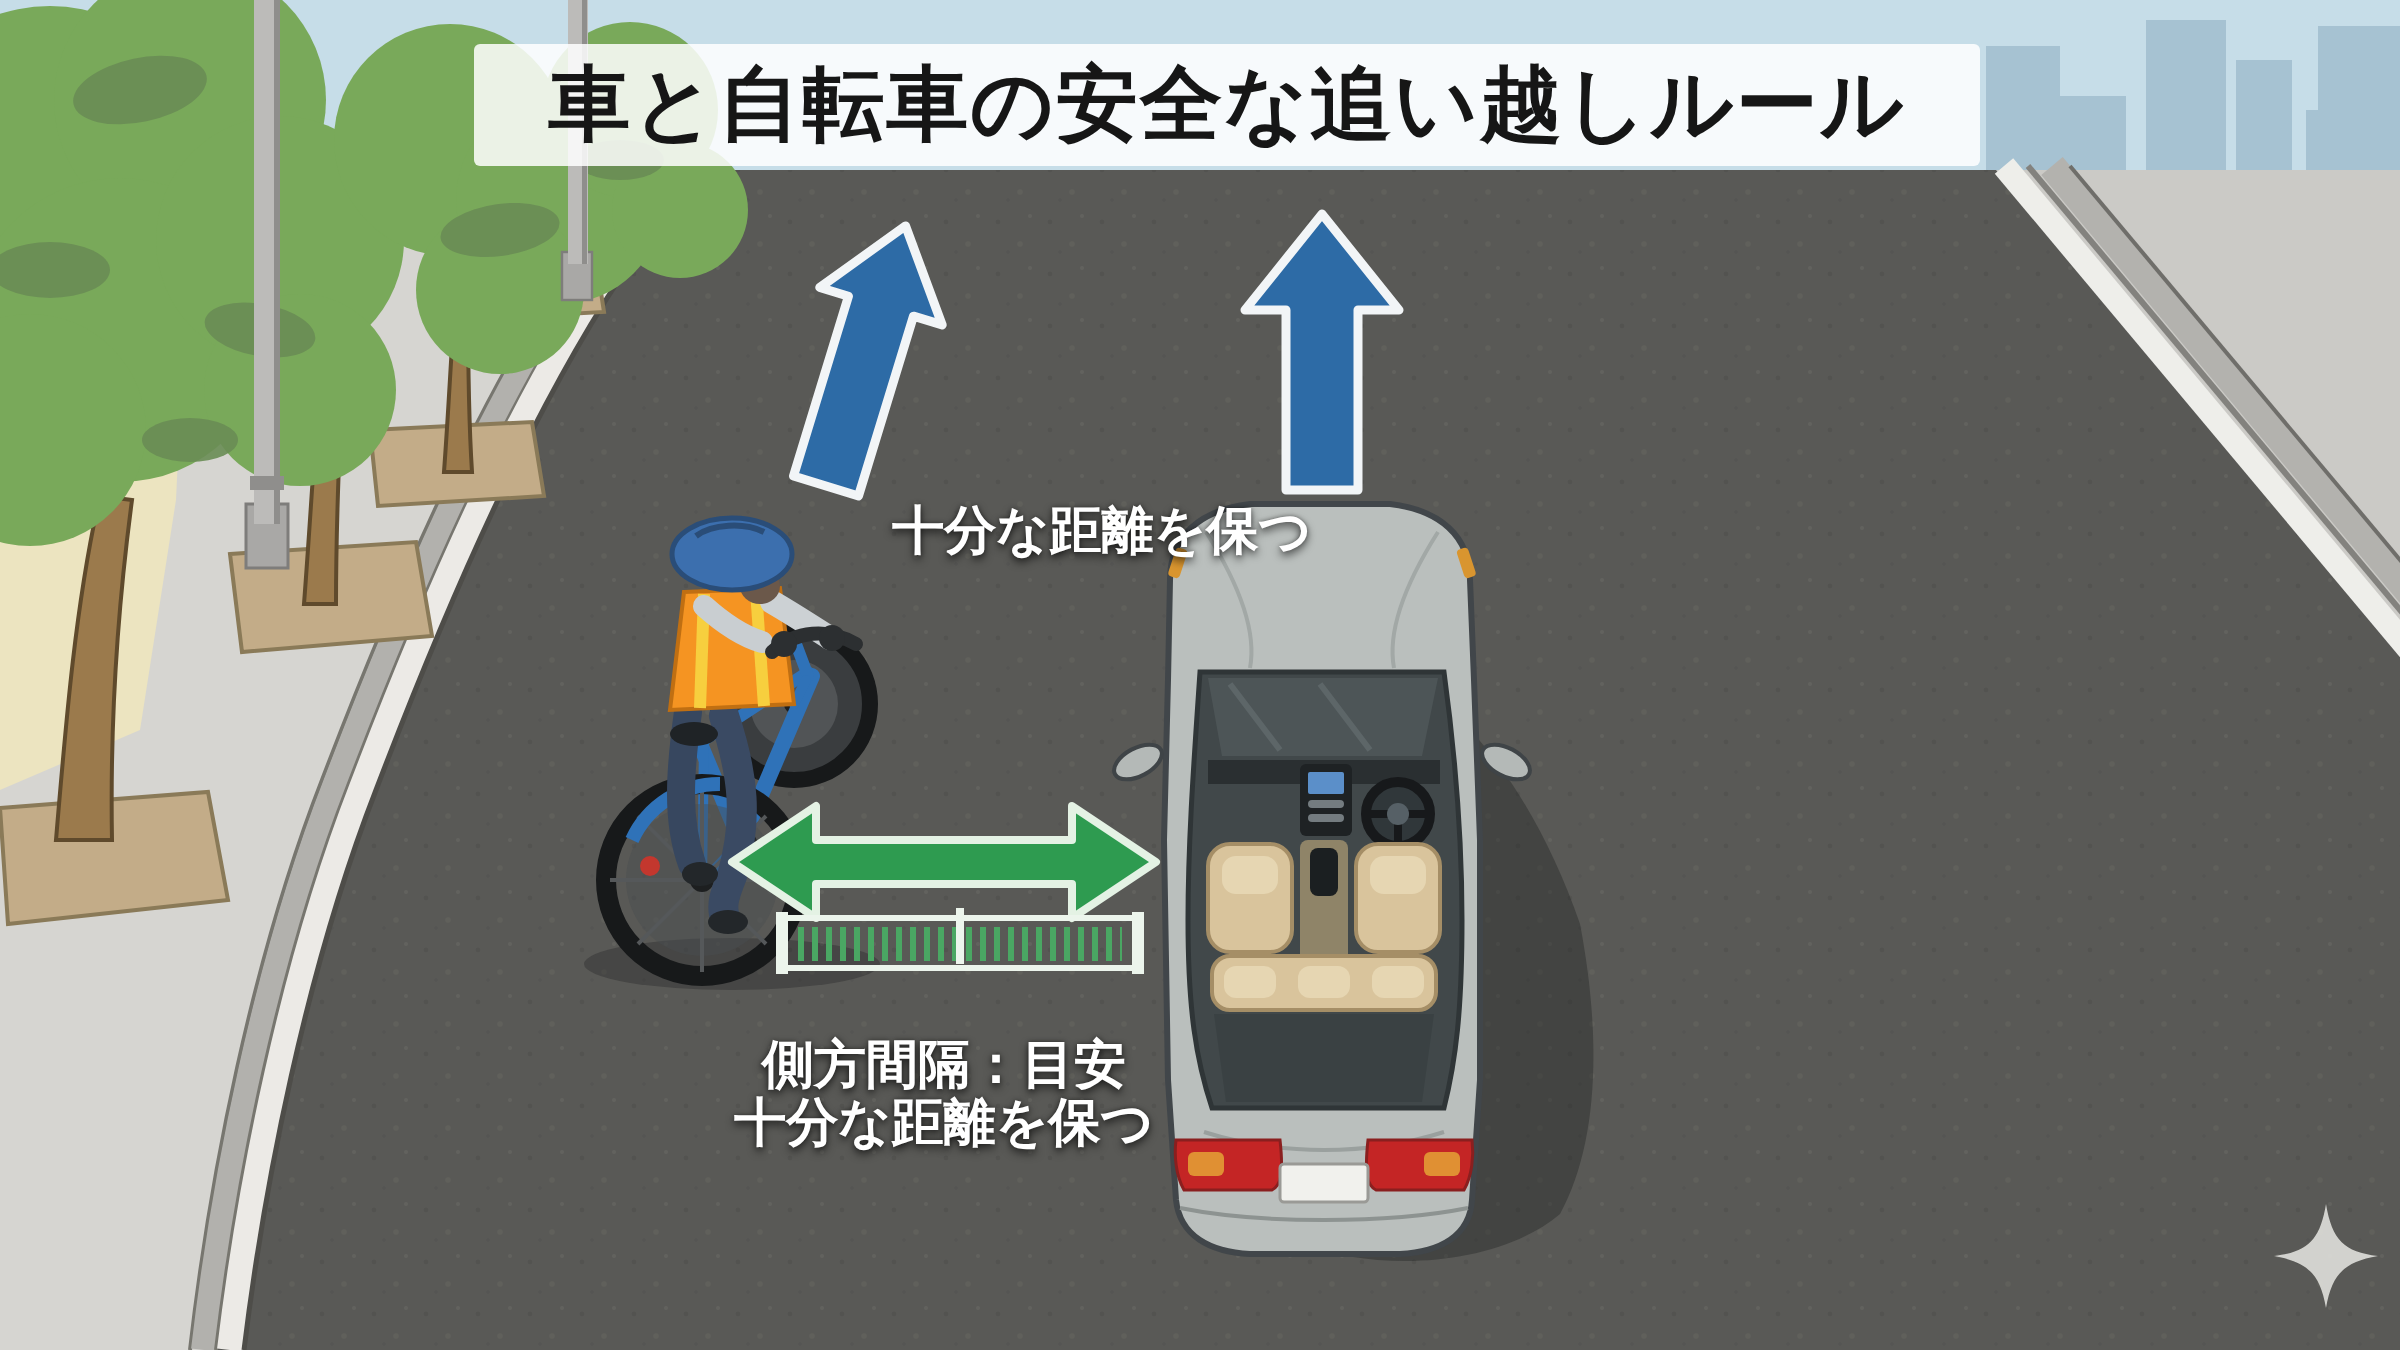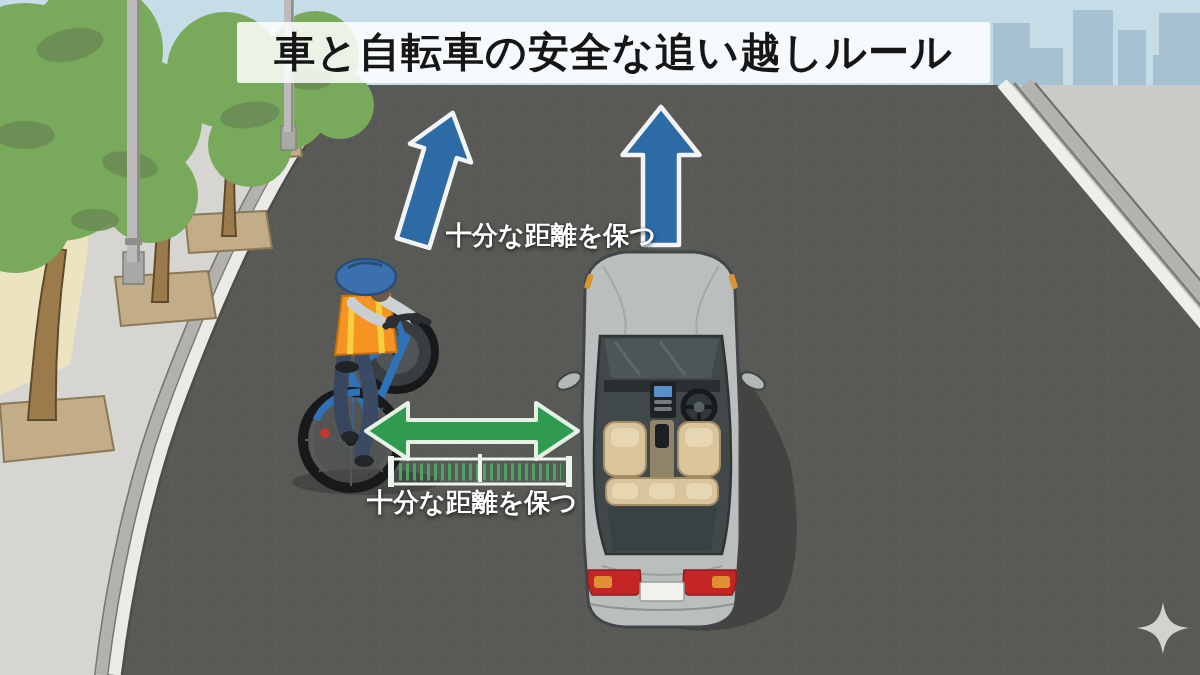--- a/index.html
+++ b/index.html
@@ -13,20 +13,21 @@
     position:absolute;left:237px;top:22px;width:753px;height:61px;
     background:rgba(255,255,255,0.85);border-radius:3px;
     display:flex;align-items:center;justify-content:center;z-index:5;
   }
   .title-banner span{
     font-size:41px;font-weight:900;color:#161616;letter-spacing:1px;white-space:nowrap;
   }
   .road-label{
     position:absolute;color:#ffffff;font-weight:700;text-align:center;z-index:6;
     text-shadow:0 2px 4px rgba(0,0,0,.65),0 0 2px rgba(0,0,0,.4);
+    margin-top:30px;
   }
   .keep-distance{left:416px;top:218px;width:270px;font-size:26px;}
   .gap-caption{left:310px;top:488px;width:324px;font-size:26px;line-height:29px;}
   .gap-caption div{white-space:nowrap;}
 </style>
 </head>
 <body>
 
 <div class="stage">
 
@@ -249,16 +250,17 @@
   <path fill="#d9d9d5" opacity="0.95" d="M1163,602 C1166,620 1172,626 1189,628 C1172,631 1166,637 1163,654 C1160,637 1154,631 1137,628 C1154,626 1160,620 1163,602 Z"></path>
 </svg>
 
 <div class="title-banner">
   <span>車と自転車の安全な追い越しルール</span>
 </div>
 
 <div class="road-label keep-distance">十分な距離を保つ</div>
 
 <div class="road-label gap-caption">
+  <div>側方間隔：目安</div>
   <div>十分な距離を保つ</div>
 </div>
 
 </div>
 
 </body></html>

